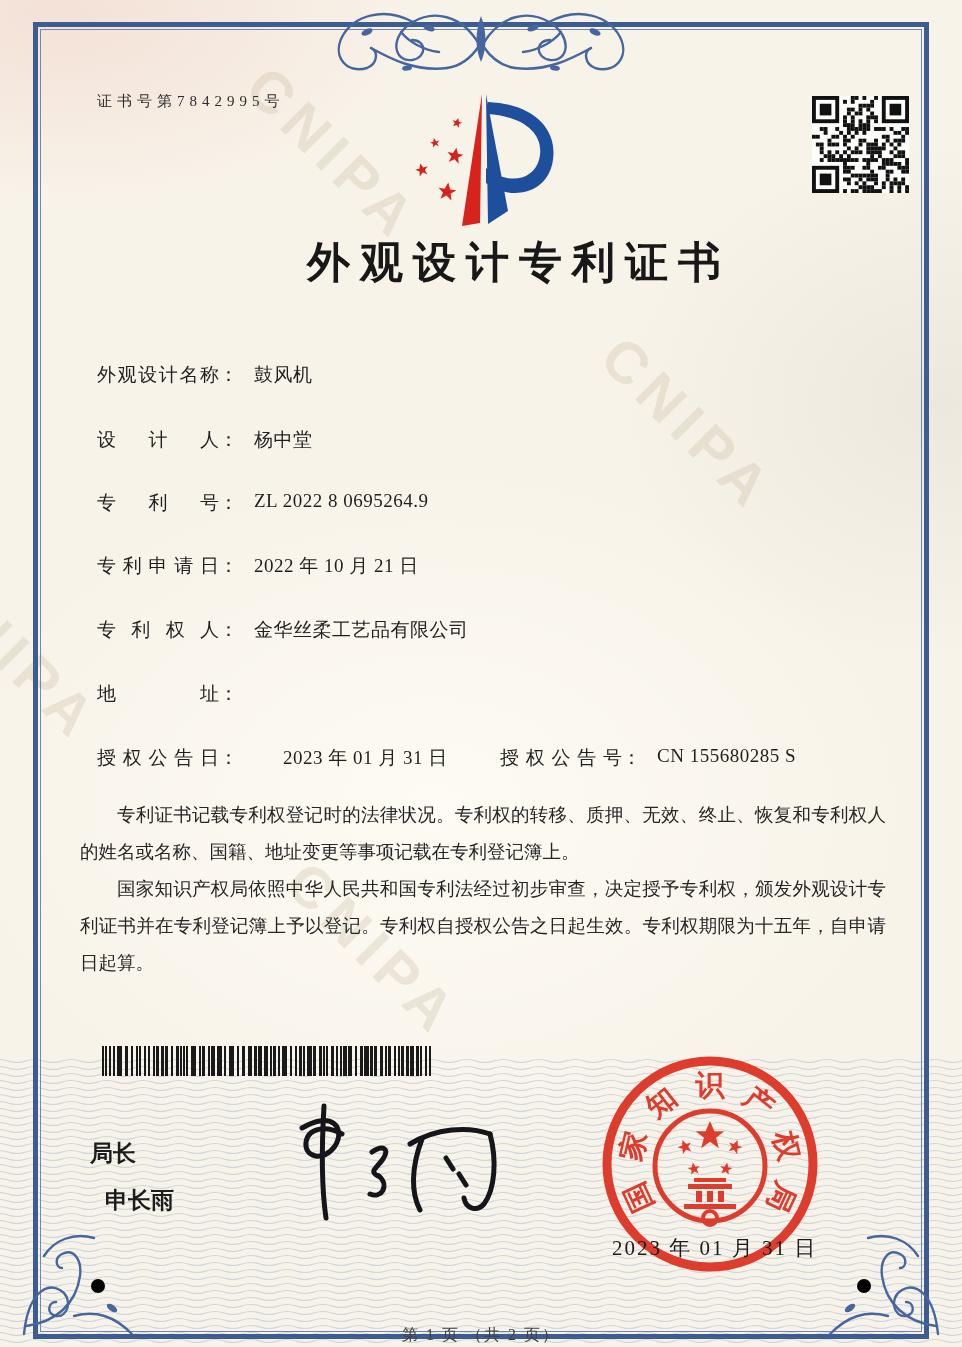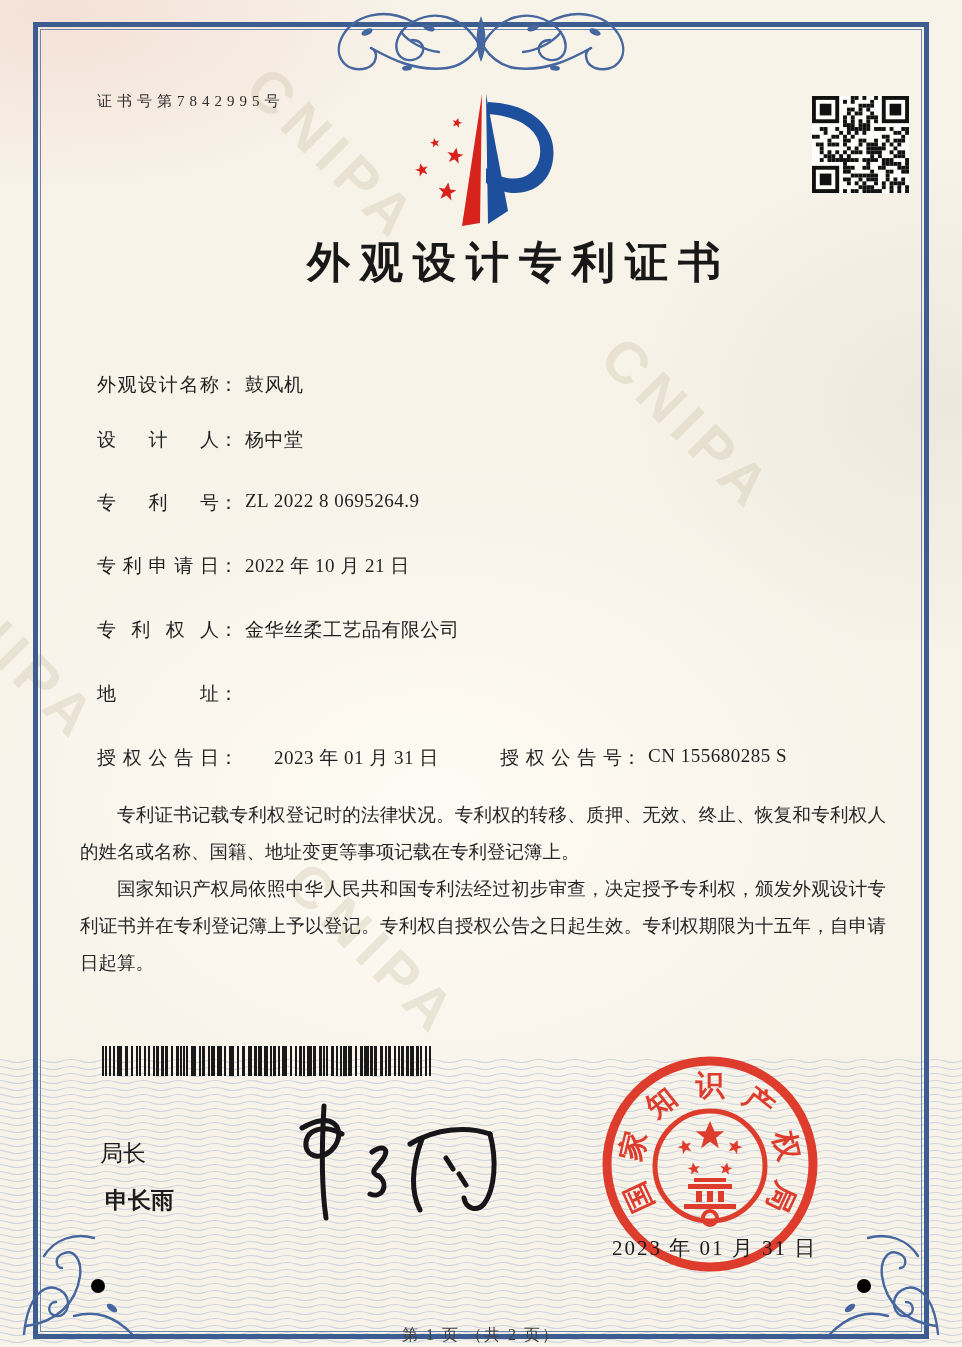--- a/index.html
+++ b/index.html
@@ -30,30 +30,30 @@
   .cert-no{position:absolute;left:97px;top:92px;z-index:4;font-size:15px;letter-spacing:5px;color:#2c2c2c;}
   .qr{position:absolute;left:812px;top:96px;width:97px;height:97px;z-index:4;}
   .logo{position:absolute;left:386px;top:86px;width:190px;height:150px;z-index:4;}
   .title{position:absolute;left:0;top:234px;width:100%;text-align:center;z-index:4;
          font-size:43px;font-weight:bold;letter-spacing:10px;color:#181818;padding-left:38px;}
   
   .row{position:absolute;left:97px;z-index:4;display:flex;align-items:flex-start;font-size:19px;color:#1f1f1f;}
   .lbl{display:inline-flex;width:141px;flex:none;}
   .lbl-t{flex:1;text-align:justify;text-align-last:justify;}
   .colon{flex:none;}
-  .val{margin-left:7px;letter-spacing:.5px;}
+  .val{margin-left:16px;letter-spacing:.5px;}
   .val-addr{width:650px;line-height:35px;}
   .grant-right{position:absolute;left:403px;top:0;display:flex;}
   
   .paras{position:absolute;left:80px;top:797px;width:806px;z-index:4;font-size:18.5px;
          line-height:37px;text-align:justify;color:#262626;}
   .paras p{margin:0;text-indent:2em;}
   
   .barcode{position:absolute;left:100px;top:1046px;z-index:4;}
-  .signer-title{position:absolute;left:100px;top:1138px;z-index:4;font-family:"Liberation Sans","DejaVu Sans",sans-serif;font-weight:normal;font-size:23px;color:#1c1c1c;}
+  .signer-title{position:absolute;left:90px;top:1138px;z-index:4;font-family:"Liberation Sans","DejaVu Sans",sans-serif;font-weight:bold;font-size:23px;color:#1c1c1c;}
   .signer-name{position:absolute;left:105px;top:1185px;z-index:4;font-family:"Liberation Sans","DejaVu Sans",sans-serif;font-weight:bold;font-size:23px;color:#1c1c1c;}
   .signature{position:absolute;left:262px;top:1098px;z-index:5;}
   .signature path{fill:none;stroke:#15151a;stroke-width:5;stroke-linecap:round;stroke-linejoin:round;}
   .seal{position:absolute;left:596px;top:1050px;width:228px;height:228px;z-index:5;opacity:.95;}
   .seal-date{position:absolute;left:612px;top:1234px;z-index:6;font-size:21px;letter-spacing:2px;color:#1d1c1a;}
   .footer{position:absolute;left:0;top:1296px;width:100%;text-align:center;z-index:4;
           font-size:16px;letter-spacing:2px;color:#3f3f3f;margin-top:29px;}
 </style>
 </head>
 <body>
@@ -392,21 +392,21 @@
       <use href="#st" transform="translate(36,84) scale(0.68) rotate(-16)"></use>
       <use href="#st" transform="translate(61,106) scale(0.95) rotate(8)"></use>
     </g>
     <path d="M96,8 L76,140 L94,137 Z" fill="#d7231c"></path>
     <path d="M100,8 L102,138 L122,125 Z" fill="#1d4f9c"></path>
     <path d="M102,16 C150,18 174,46 166,79 C158,110 122,114 100,97 L100,82 C121,99 147,95 153,74 C160,48 137,30 101,28 Z" fill="#1d4f9c"></path>
   </svg>
 
   <div class="title">外观设计专利证书</div>
 
-  <div class="row" style="top:372px">
+  <div class="row" style="top:362px">
     <span class="lbl">
         <span class="lbl-t">外观设计名称</span>
         <span class="colon">：</span>
       </span>
     <span class="val">鼓风机</span>
   </div>
   <div class="row" style="top:427px">
     <span class="lbl">
         <span class="lbl-t">设计人</span>
         <span class="colon">：</span>

